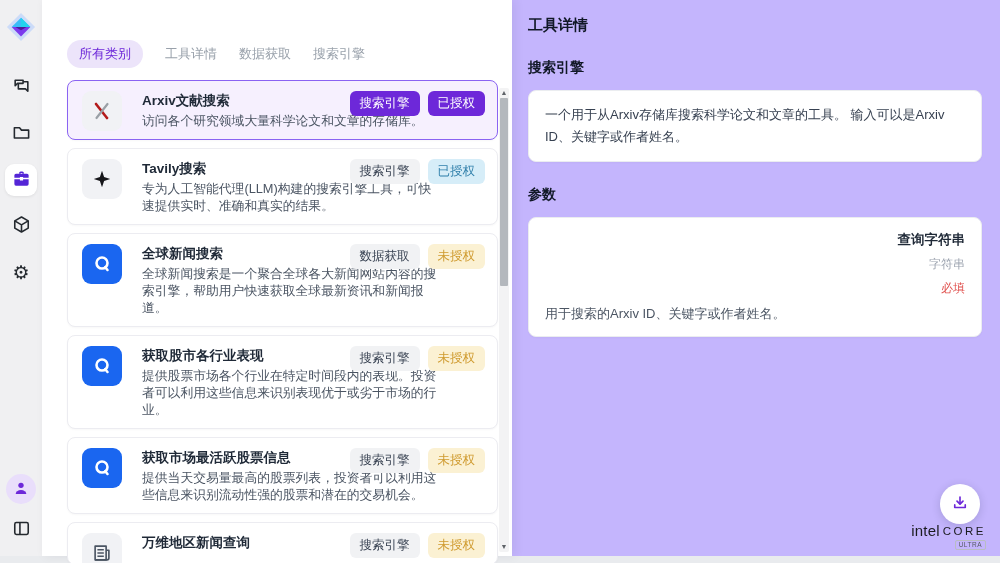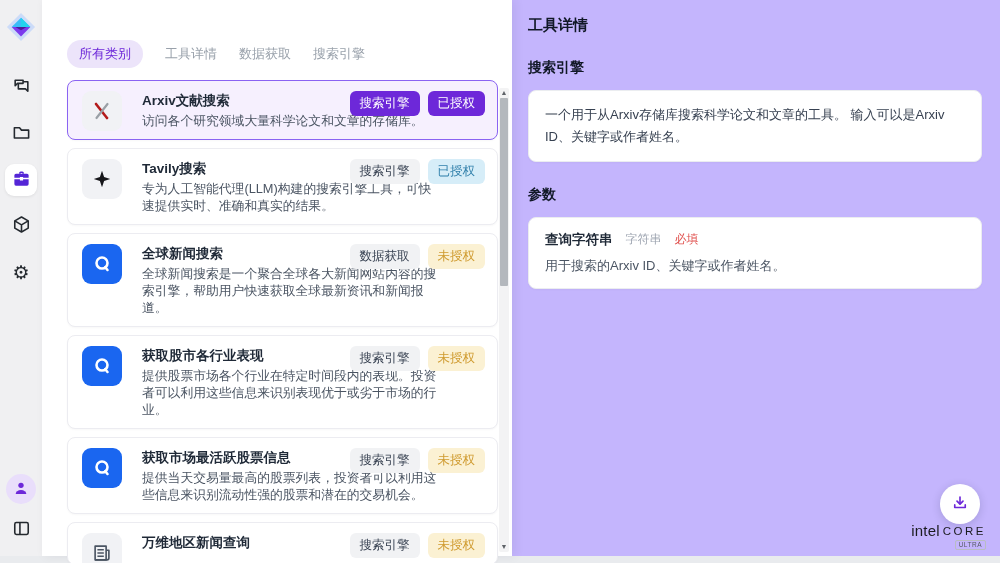--- a/index.html
+++ b/index.html
@@ -76,21 +76,21 @@
 
   
   .details-panel { flex:1; background:#c4b5fd; height:100%; position:relative; padding:16px 18px 0 16px; }
   .details-title { font-size:15px; font-weight:bold; color:#111827; }
   .section-title { font-size:14px; font-weight:bold; color:#111827; margin-top:24px; }
   .detail-card {
     margin-top:13px; background:#ffffff; border:1px solid #ebedf0; border-radius:8px;
     padding:13px 16px; box-shadow:0 1px 2px rgba(15,23,42,.03);
   }
   .intro-text { font-size:13px; color:#374151; line-height:22px; }
-  .param-head { display:flex; align-items:flex-start; gap:13px; }
+  .param-head { display:flex; align-items:flex-end; gap:7px;flex-direction:column; }
   .param-name { font-size:13.5px; font-weight:bold; color:#1f2937; }
   .param-type { font-size:12px; color:#9ca3af; }
   .param-required { font-size:12px; color:#e0524f; }
   .param-desc { font-size:13px; color:#4b5563; margin-top:8px; }
 
   .download-fab {
     position:absolute; right:20px; bottom:32px; width:40px; height:40px; border-radius:50%;
     background:#ffffff; border:none; box-shadow:0 2px 10px rgba(15,23,42,.16);
     display:flex; align-items:center; justify-content:center; cursor:pointer;
   }

